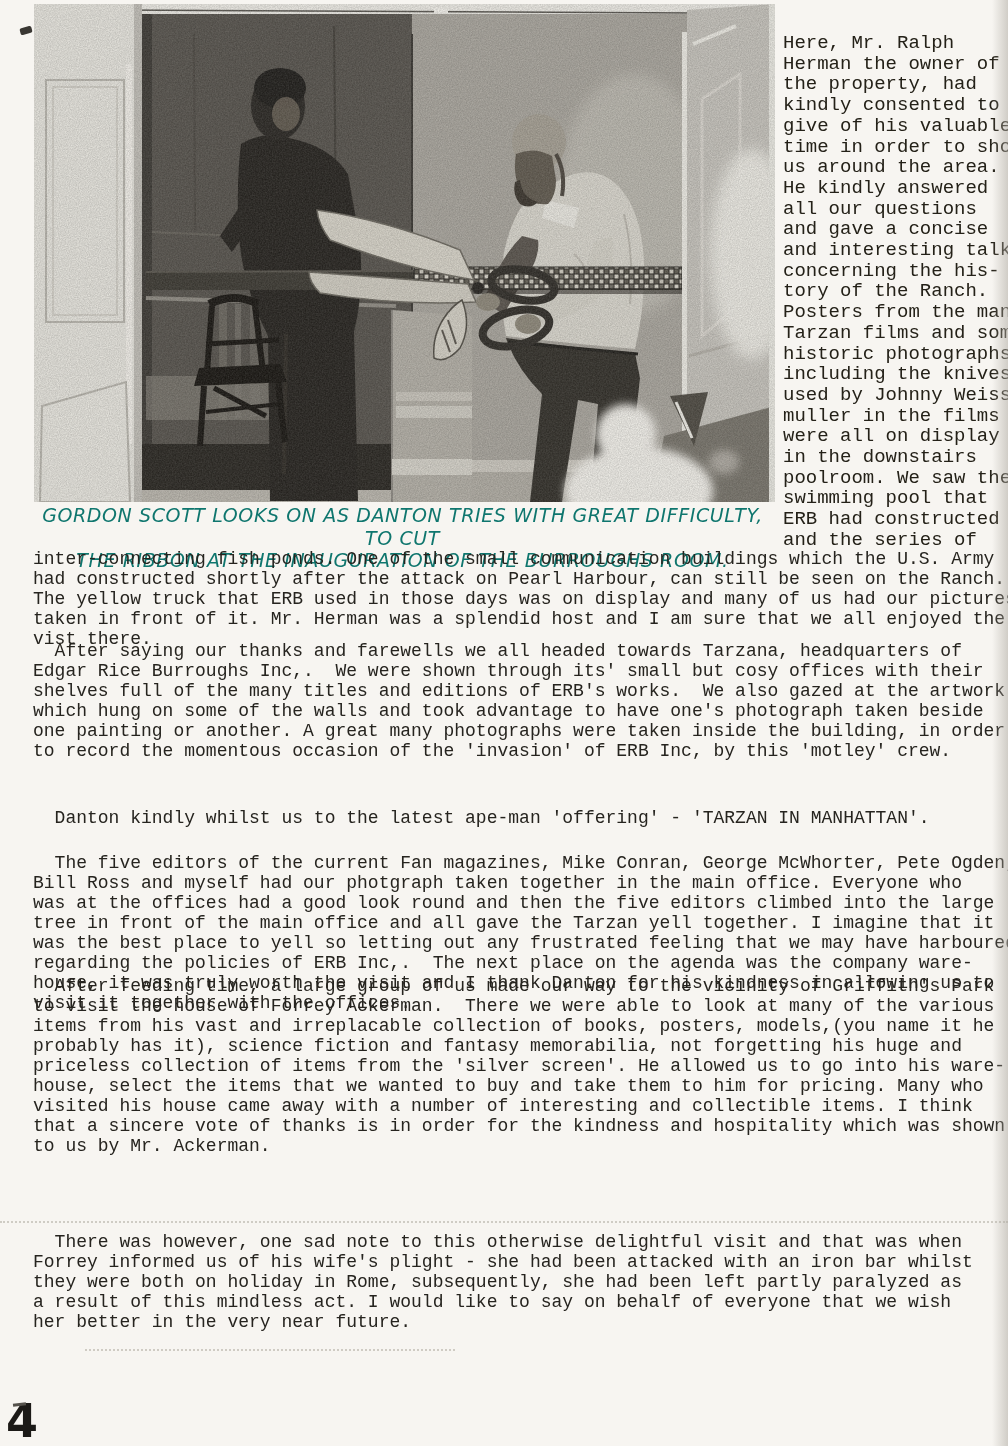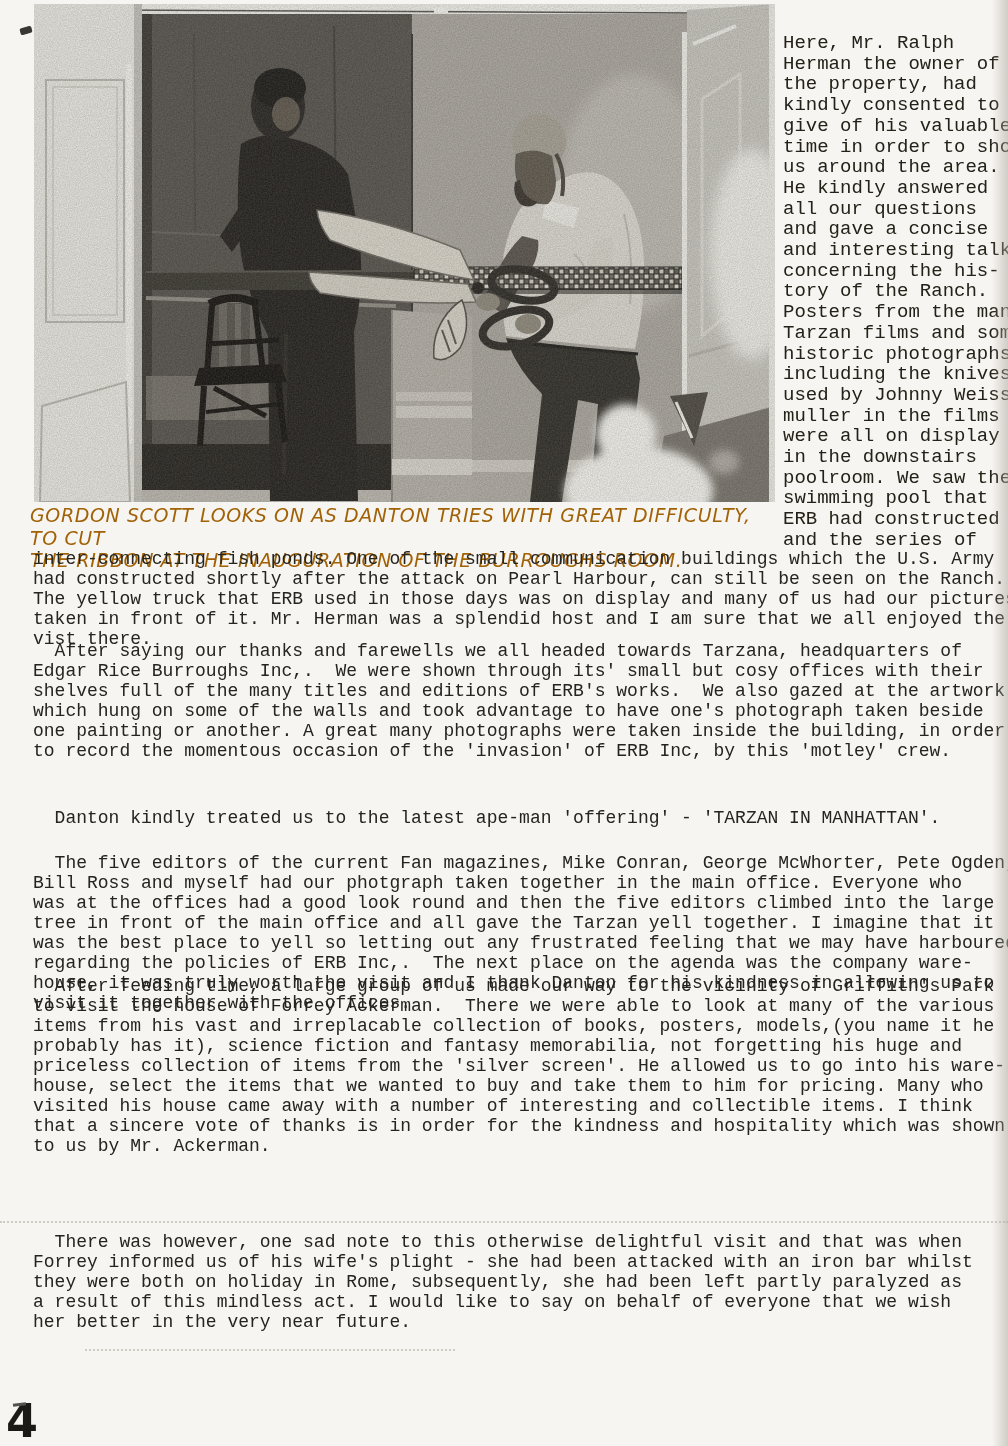--- a/index.html
+++ b/index.html
@@ -2,23 +2,23 @@
 <html><head>
 <meta charset="utf-8">
 <style>
   html,body{margin:0;padding:0;background:#e8e6e1;}
   .page{
     position:relative;width:1008px;height:1446px;background:#f7f5f1;
     overflow:hidden;font-family:"Liberation Mono",monospace;color:#24221e;
   }
   .photo{position:absolute;left:34px;top:4px;}
   .caption{
-    position:absolute;left:30px;top:504px;width:745px;text-align:left;
+    position:absolute;left:30px;top:504px;width:745px;text-align:center;
     font-family:"DejaVu Sans",sans-serif;font-style:italic;font-weight:500;
-    font-size:19px;line-height:22.5px;letter-spacing:0.6px;color:#a16207;
+    font-size:19px;line-height:22.5px;letter-spacing:0.6px;color:#0f766e;
   }
   .sidebar{
     position:absolute;left:783px;top:33px;width:240px;
     font-size:19px;line-height:20.7px;white-space:pre;color:#242118;
   }
   .para{position:absolute;left:33px;font-size:18px;line-height:20px;white-space:pre;color:#26241f;}
   .p1{top:549px}.p2{top:641px}.p3{top:808px}.p4{top:853px}.p5{top:976px}.p6{top:1232px}
   .crease{position:absolute;left:0;top:1221px;width:1008px;height:0;border-top:2px dotted #c9c5bd;opacity:.85;}
   .crease2{position:absolute;left:85px;top:1349px;width:370px;height:0;border-top:2px dotted #cfcbc3;}
   .pagenum{
@@ -224,21 +224,21 @@
 had constructed shortly after the attack on Pearl Harbour, can still be seen on the Ranch.
 The yellow truck that ERB used in those days was on display and many of us had our pictures
 taken in front of it. Mr. Herman was a splendid host and I am sure that we all enjoyed the
 vist there.</div>
   <div class="para p2">  After saying our thanks and farewells we all headed towards Tarzana, headquarters of
 Edgar Rice Burroughs Inc,.  We were shown through its' small but cosy offices with their
 shelves full of the many titles and editions of ERB's works.  We also gazed at the artwork
 which hung on some of the walls and took advantage to have one's photograph taken beside
 one painting or another. A great many photographs were taken inside the building, in order
 to record the momentous occasion of the 'invasion' of ERB Inc, by this 'motley' crew.</div>
-  <div class="para p3">  Danton kindly treated us to the latest ape-man 'offering' - 'TARZAN IN MANHATTAN'.</div>
+  <div class="para p3">  Danton kindly whilst us to the latest ape-man 'offering' - 'TARZAN IN MANHATTAN'.</div>
   <div class="para p4">  The five editors of the current Fan magazines, Mike Conran, George McWhorter, Pete Ogden,
 Bill Ross and myself had our photgraph taken together in the main office. Everyone who
 was at the offices had a good look round and then the five editors climbed into the large
 tree in front of the main office and all gave the Tarzan yell together. I imagine that it
 was the best place to yell so letting out any frustrated feeling that we may have harboured
 regarding the policies of ERB Inc,.  The next place on the agenda was the company ware-
 house, it was truly worth the visit and I thank Danton for his kindness in allowing us to
 visit it together with the offices.</div>
   <div class="para p5">  After feeding time, a large group of us made our way to the vicinity of Griffith's Park
 to visit the house of Forrey Ackerman.  There we were able to look at many of the various

